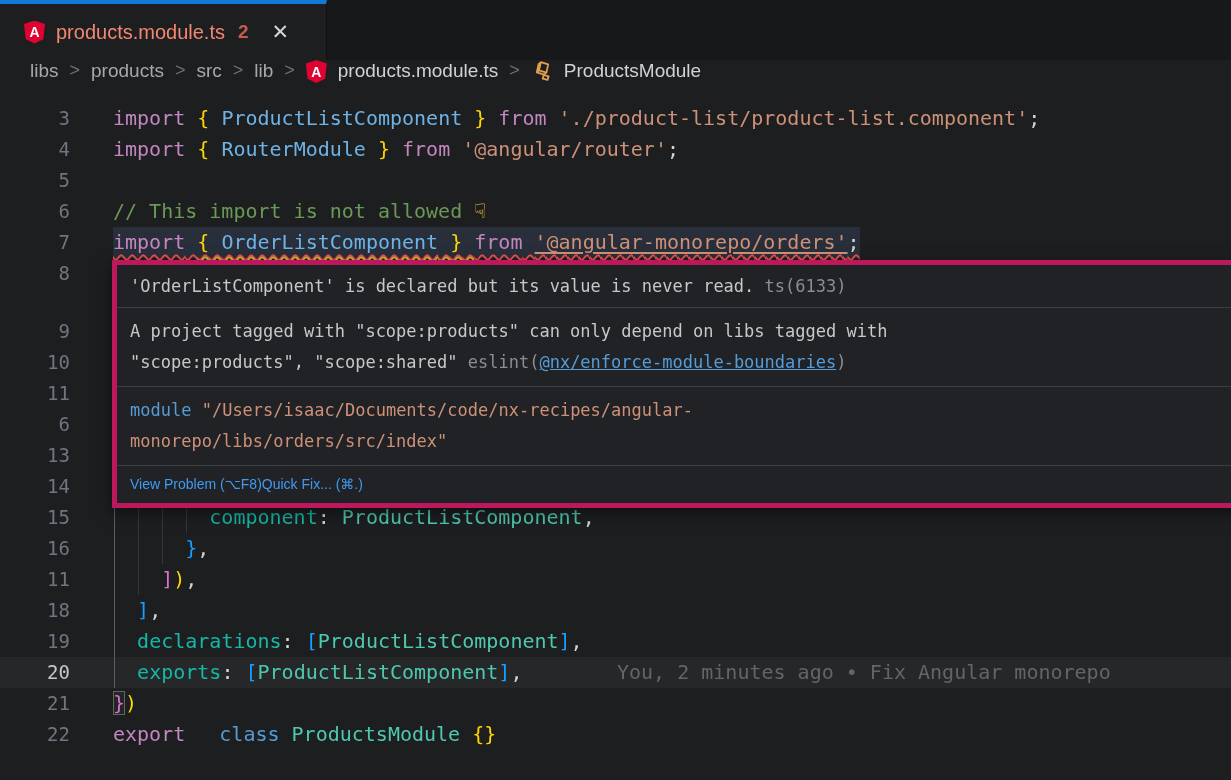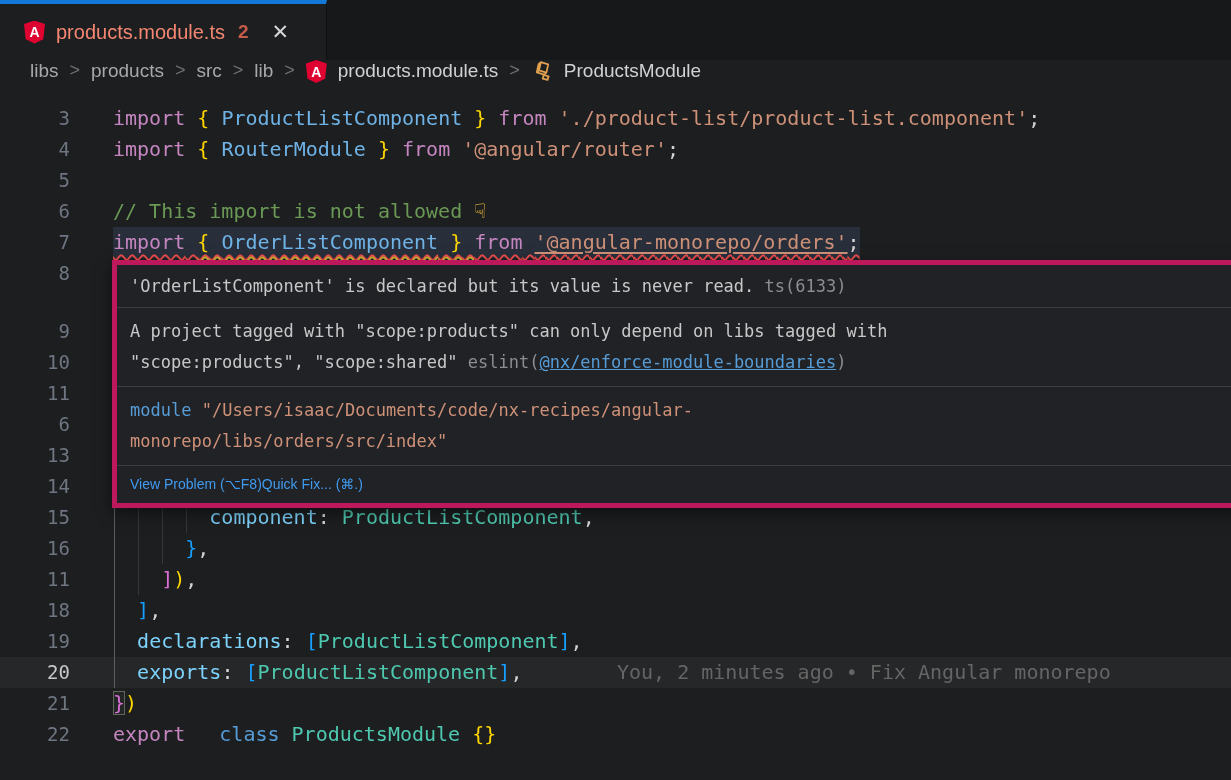--- a/index.html
+++ b/index.html
@@ -46,21 +46,21 @@
     position:absolute; left:113px; top:0; font-family:"DejaVu Sans Mono", monospace;
     font-size:20px; line-height:31px; white-space:pre;
   }
   .guide { position:absolute; top:0; bottom:0; width:1px; background:#34373b; }
   .guide.active { background:#5a5e63; }
   
   .tok-kw   { color:#c586c0;margin-top:38px; }
   .tok-kwb  { color:#569cd6;margin-left:22px; }
   .tok-imp  { color:#6fb3e6; }
   .tok-impw { color:#6fb3e6; }
-  .tok-prop { color:#7dd3fc;margin-top:16px; }
+  .tok-prop { color:#14b8a6;margin-top:16px; }
   .tok-cls  { color:#4ec9b0; }
   .tok-str  { color:#ce9178; }
   .tok-strlink { color:#ce9178; text-decoration-line:underline; text-decoration-style:solid; text-decoration-color:#ce9178; text-underline-offset:3px; }
   .tok-cmt  { color:#6a9955; }
   .tok-pun  { color:#d4d4d4; }
   .tok-b1   { color:#ffd700; }
   .tok-b2   { color:#da70d6; }
   .tok-b3   { color:#179fff; }
   .tok-b2m  { color:#da70d6; box-shadow:inset 0 0 0 1px rgba(145,155,130,0.55); background:rgba(90,100,80,0.12); }
   .tok-emoji{ color:#ffc83d; }

